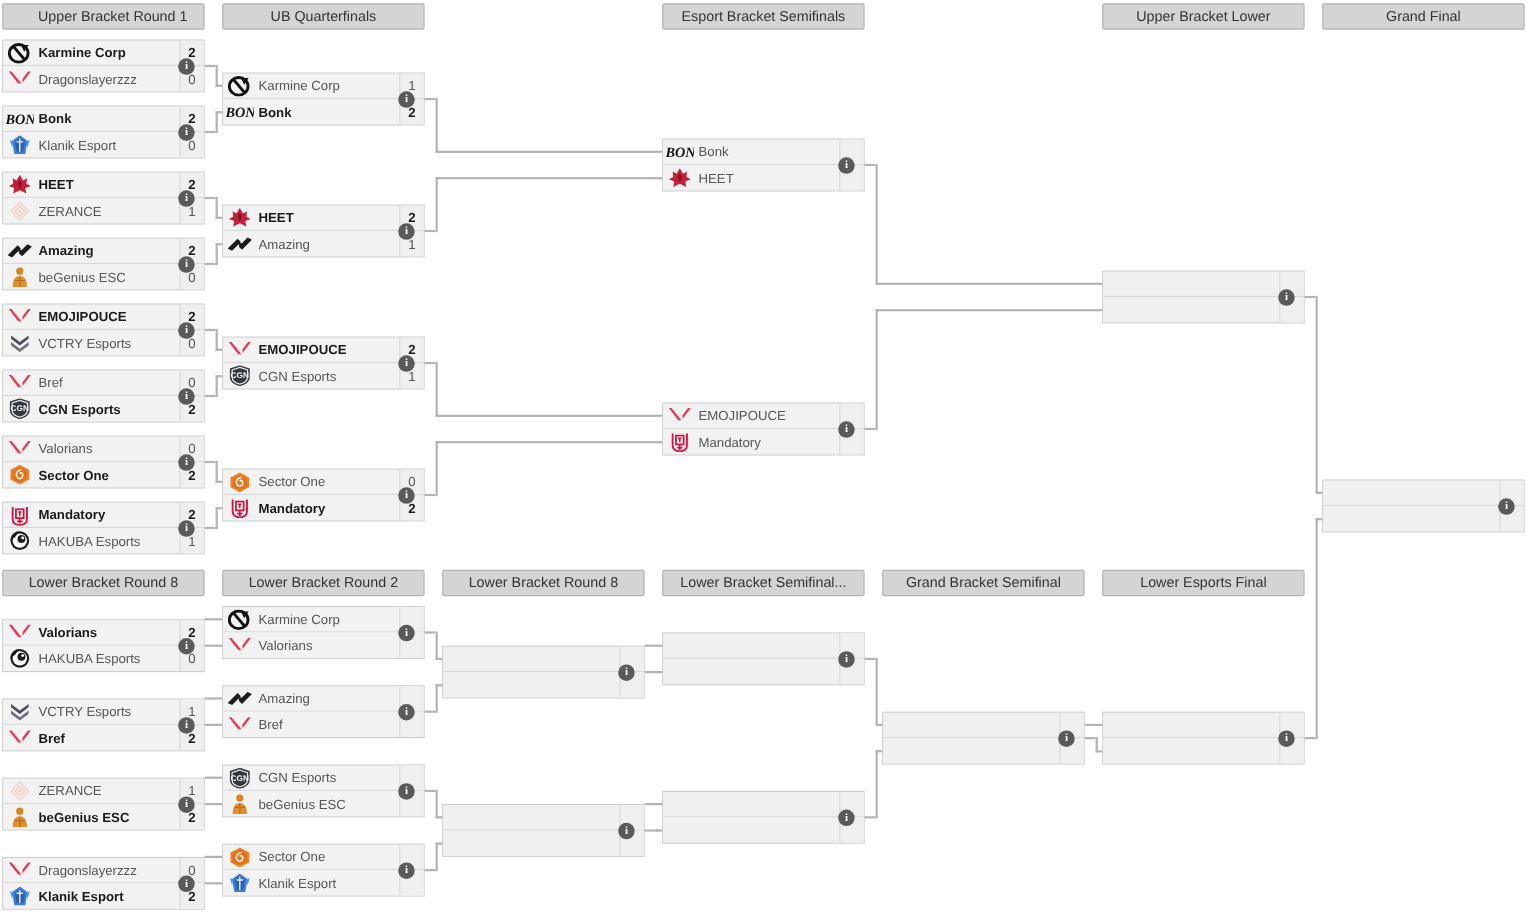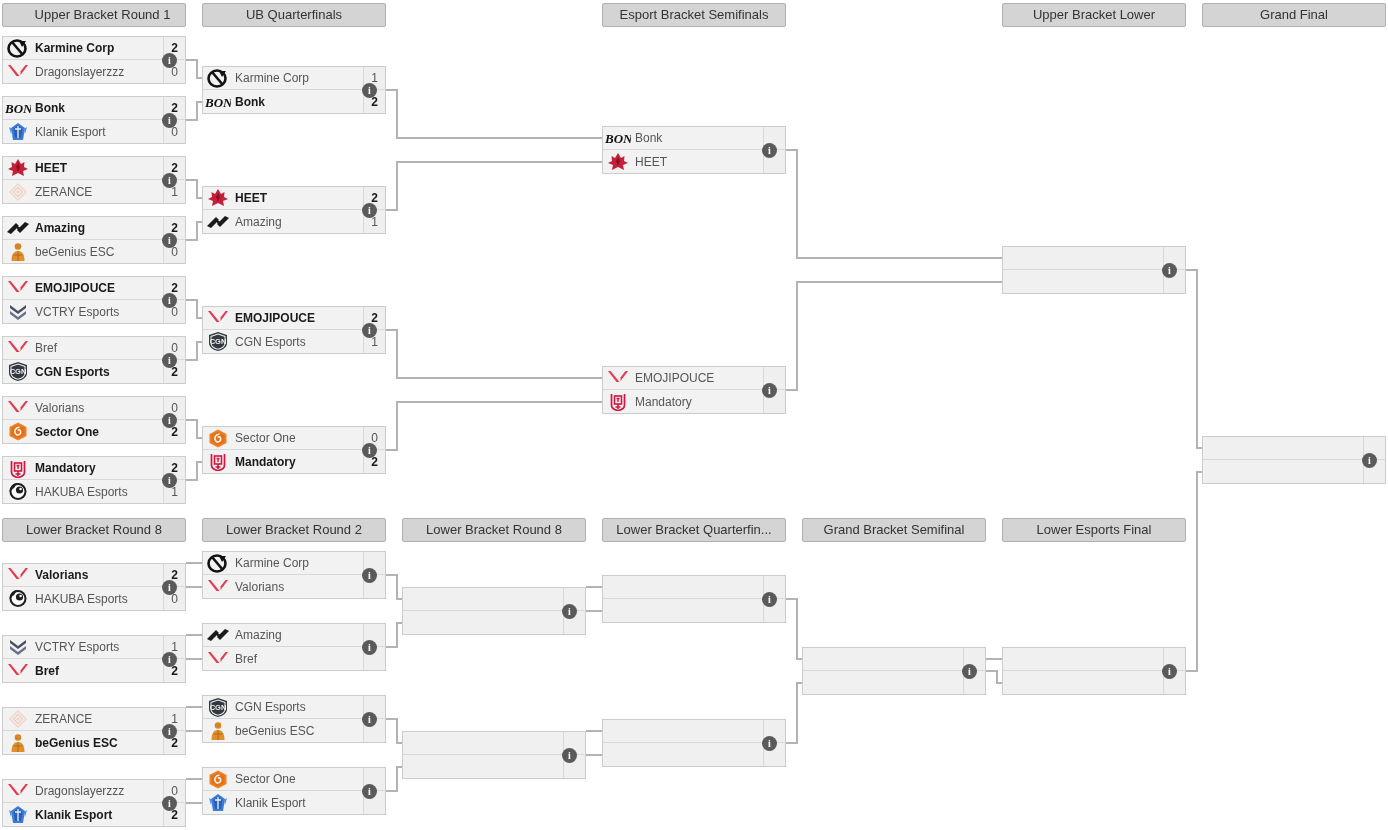--- a/index.html
+++ b/index.html
@@ -490,21 +490,21 @@
       <div class="team-row">
         <span class="logo"></span>
         <span class="tname"></span>
         <span class="score empty"></span>
       </div>
     </div>
     <div class="info" style="left: 1362px; top: 452.5px;">i</div>
     <div class="round-header" style="left: 2px; top: 518px; width: 184px;">Lower Bracket Round 8</div>
     <div class="round-header" style="left: 202px; top: 518px; width: 184px; text-align: center;">Lower Bracket Round 2</div>
     <div class="round-header" style="left: 402px; top: 518px; width: 184px;">Lower Bracket Round 8</div>
-    <div class="round-header" style="left: 602px; top: 518px; width: 184px;">Lower Bracket Quarterfin...</div>
+    <div class="round-header" style="left: 602px; top: 518px; width: 184px;">Lower Bracket Semifinal...</div>
     <div class="round-header" style="left: 802px; top: 518px; width: 184px;">Grand Bracket Semifinal</div>
     <div class="round-header" style="left: 1002px; top: 518px; width: 184px;">Lower Esports Final</div>
     <div class="match" style="left: 2px; top: 563px; width: 184px; height: 48px;">
       <div class="team-row top">
         <span class="logo">
           <svg width="22" height="16" viewBox="0 0 22 16">
             <path d="M1 1 L9.5 12 L12.5 12 L3.5 1 Z" fill="#e8384f"></path>
             <path d="M21 1 L13.5 11 L13.5 7.5 L18.5 1 Z" fill="#e8384f"></path>
           </svg>
         </span>

